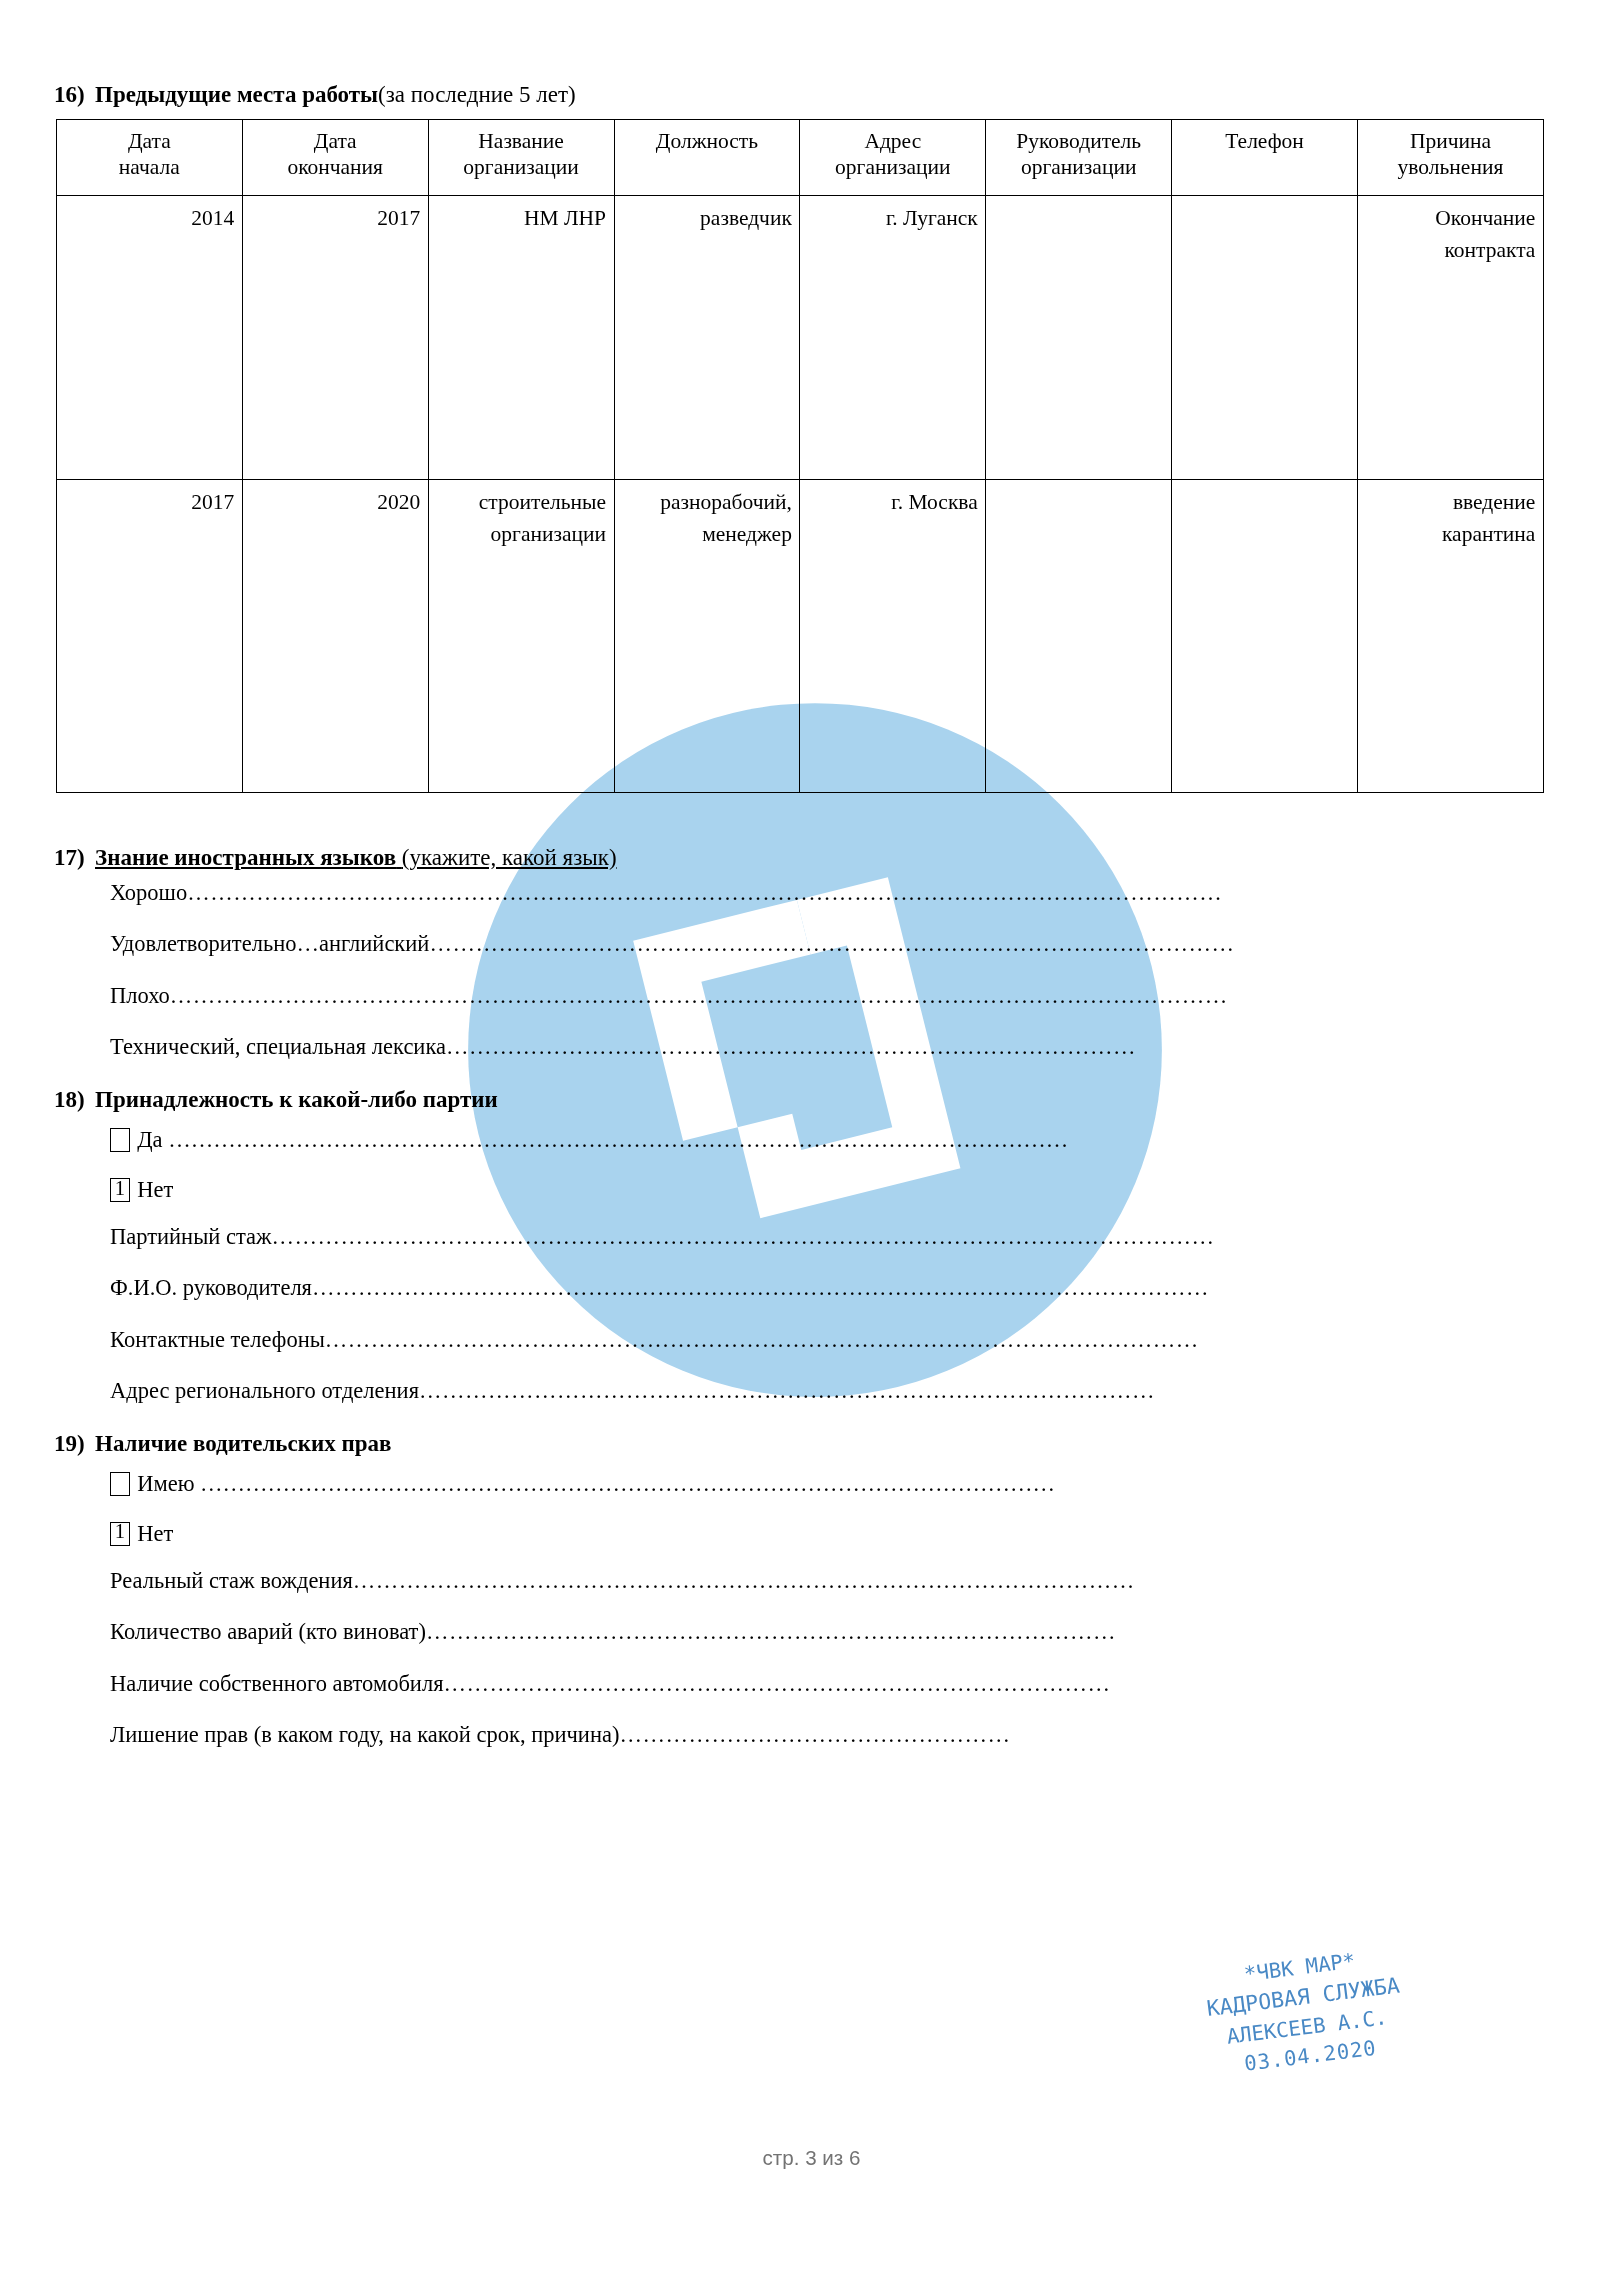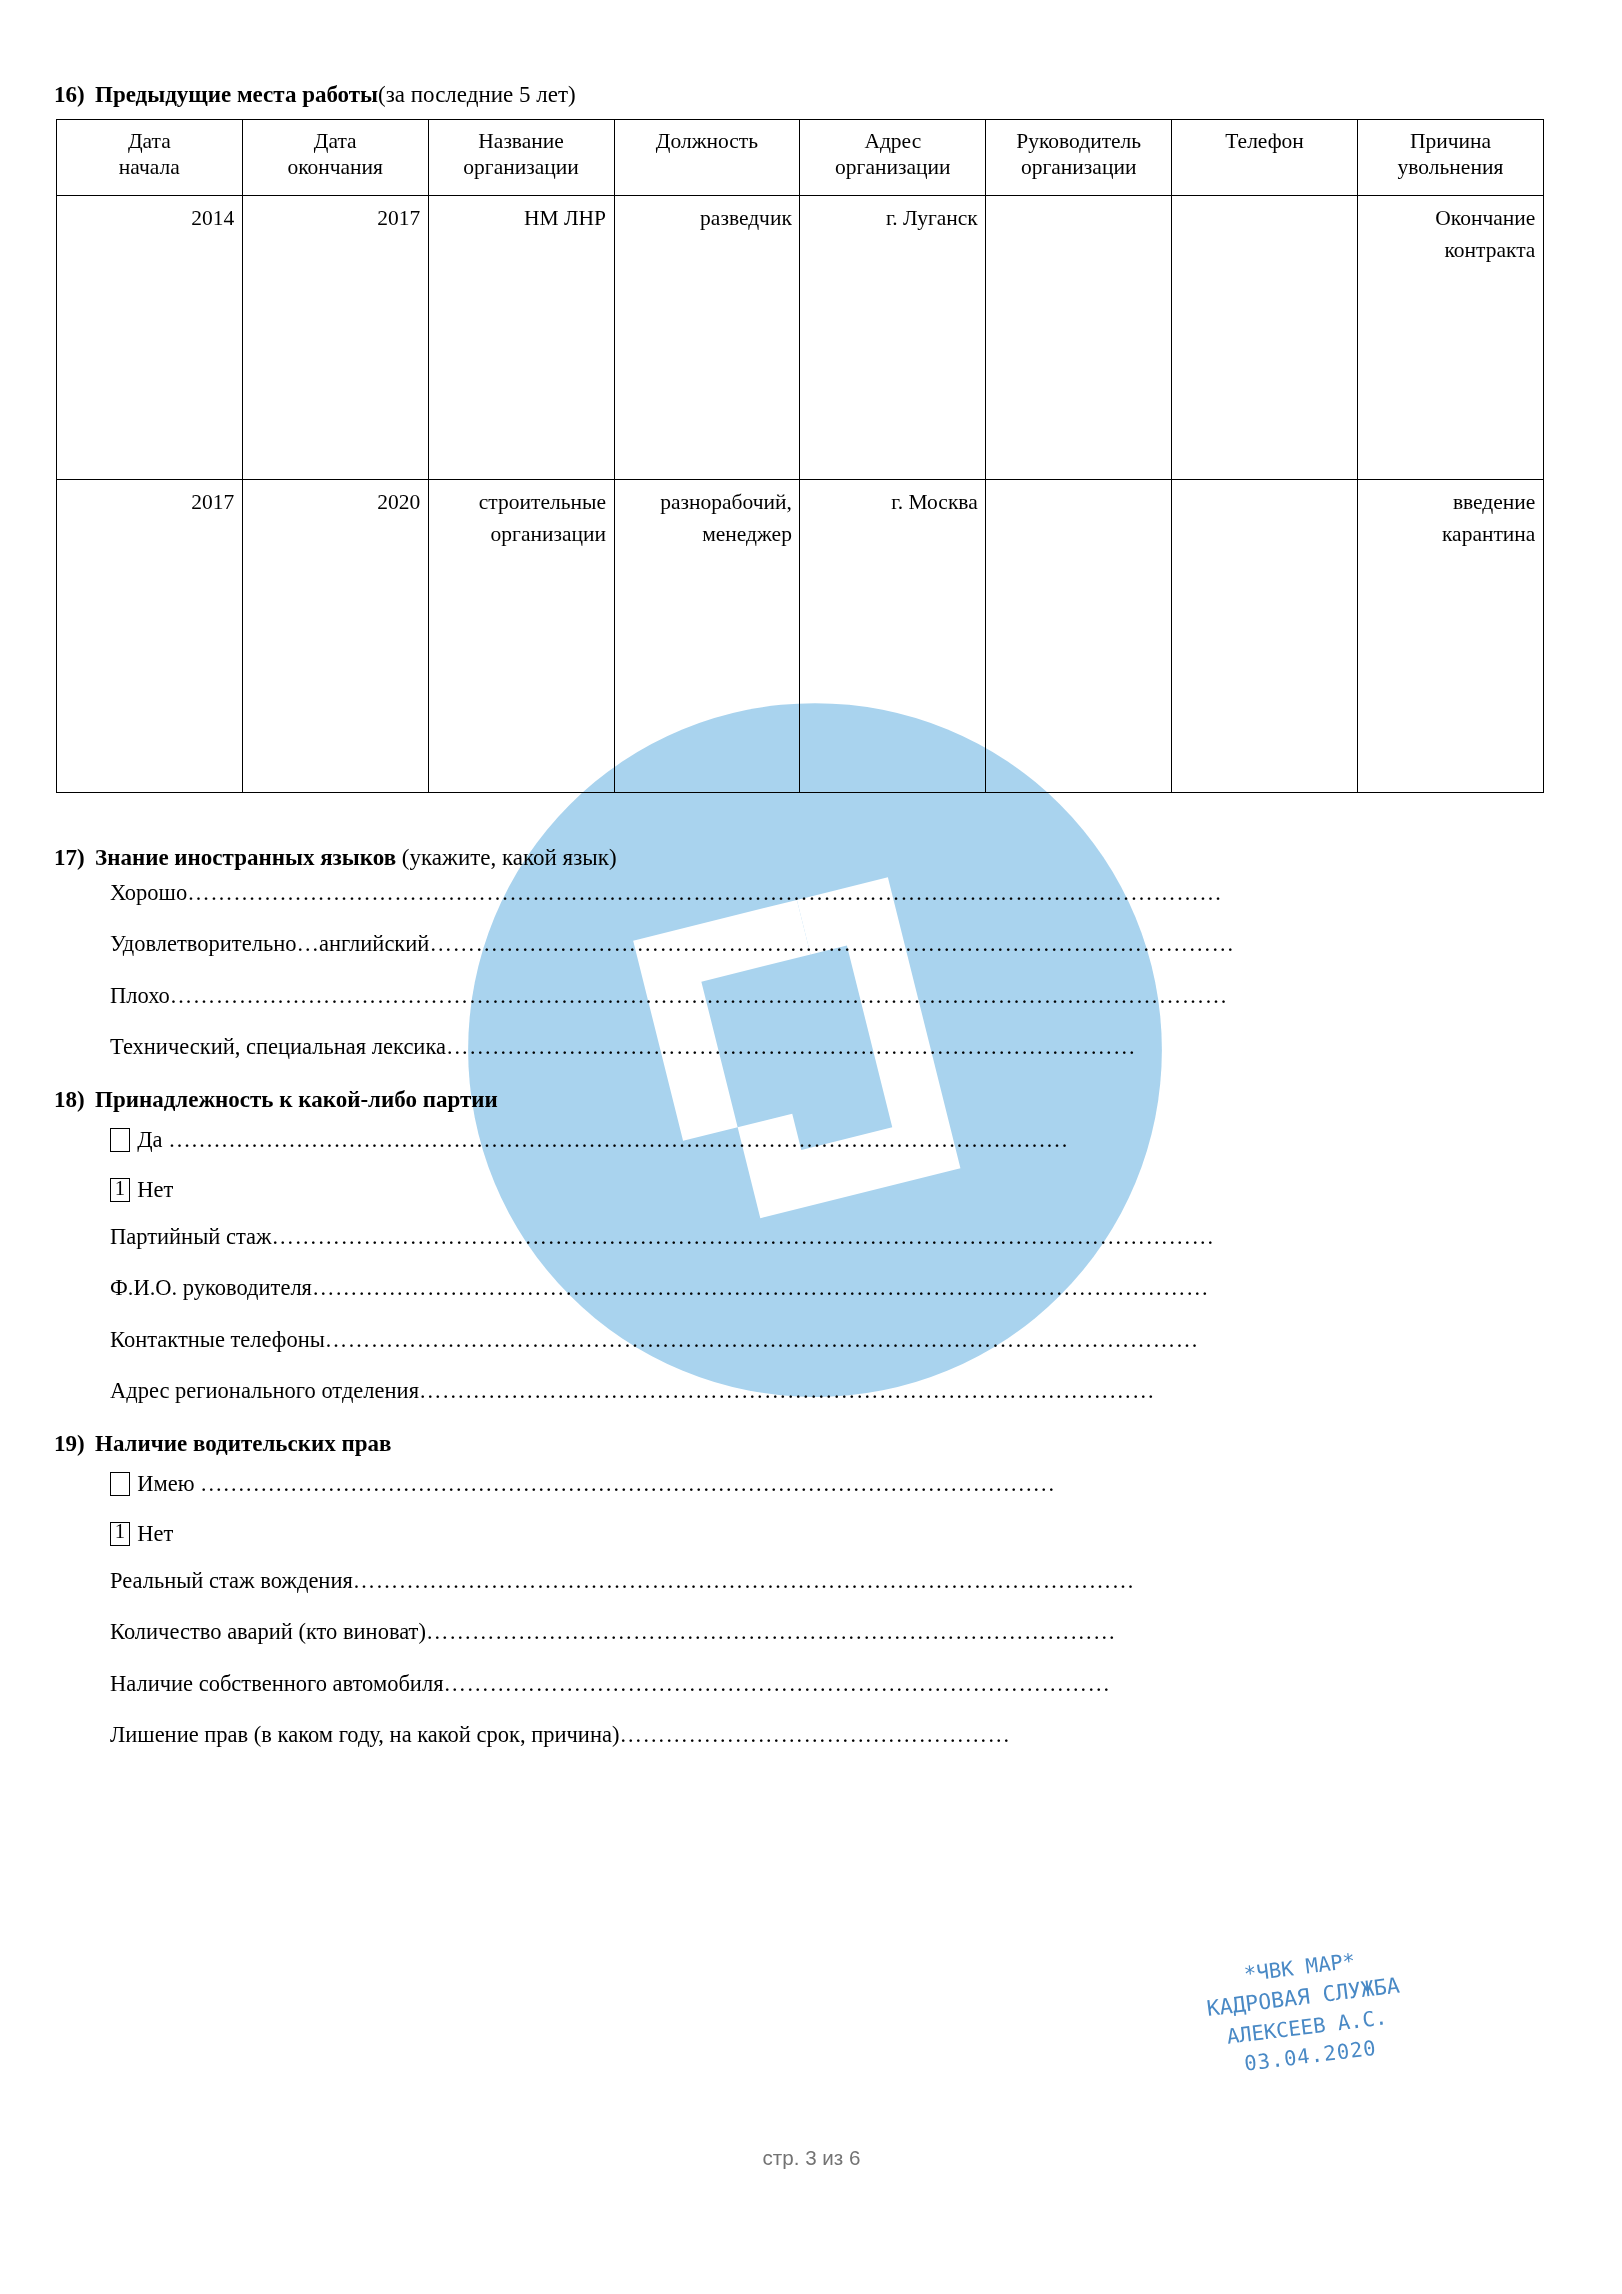--- a/index.html
+++ b/index.html
@@ -139,21 +139,21 @@
     content: "1";
     position: absolute;
     left: 3.7px;
     top: -3.7px;
     font-size: 20.6px;
     line-height: 24px;
     font-family: "Liberation Serif", serif;
   }
   .cb-label { margin-right: 5.6px; }
 
-  .sec17 { margin-top: 52px; }
+  .sec17 { margin-top: 52px; text-decoration: underline; }
   .sec18 { margin-top: 3.7px; }
   .sec19 { margin-top: 3.7px; }
 
   
   .stamp {
     position: absolute;
     left: 1152px;
     top: 1953px;
     width: 309px;
     height: 141px;

